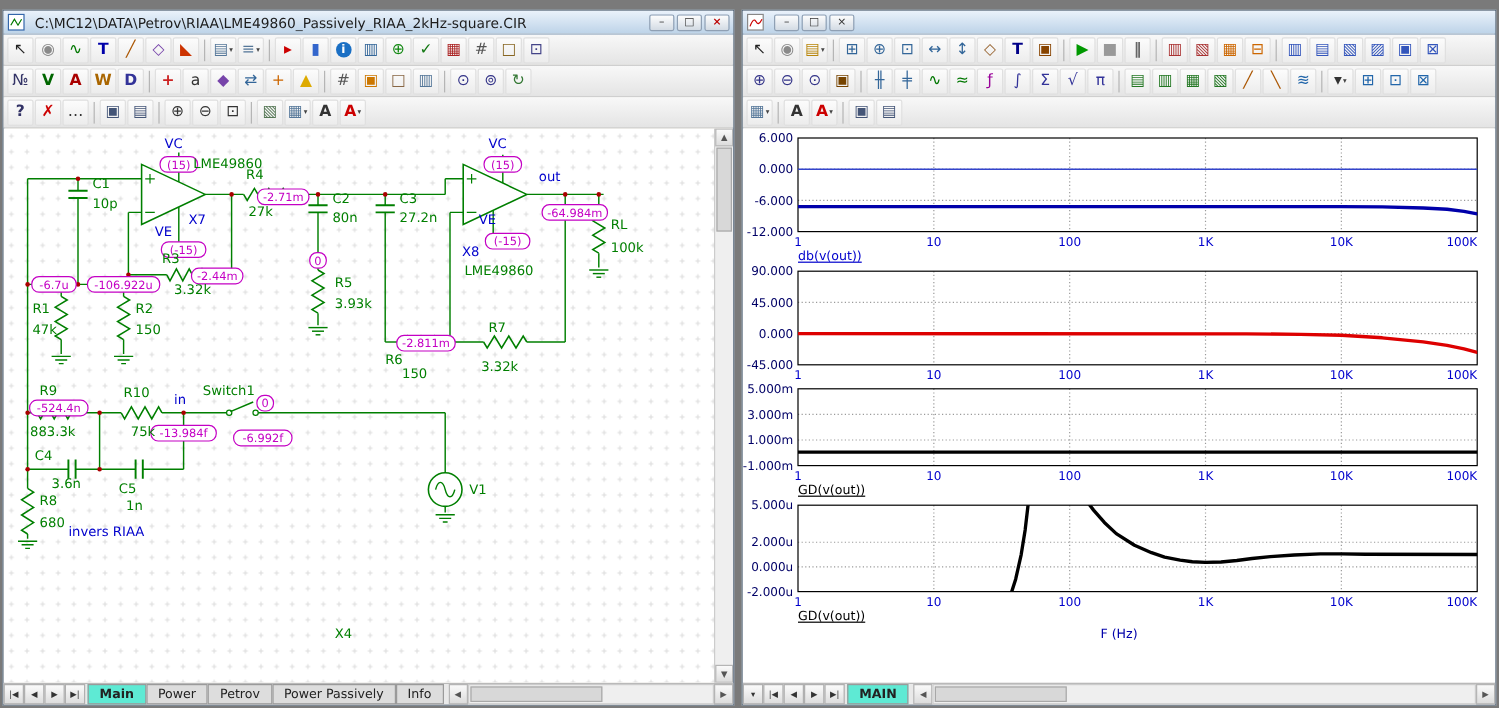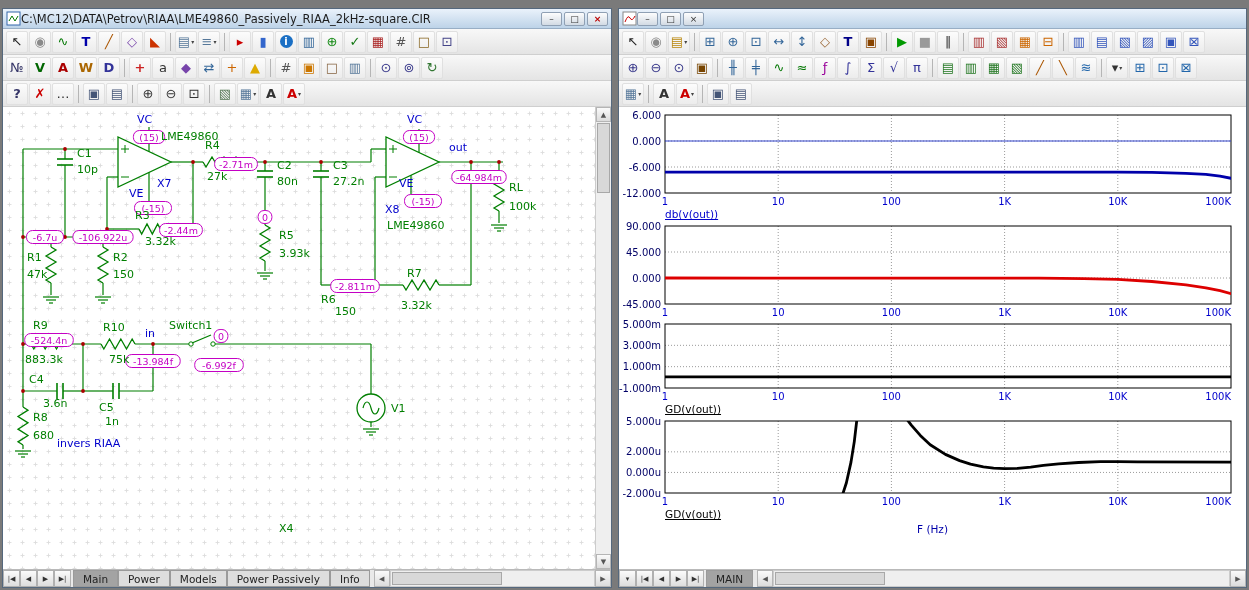--- a/index.html
+++ b/index.html
@@ -1,42 +1,42 @@
 <!DOCTYPE html>
 <html><head>
 <meta charset="utf-8">
 <style>
   *{margin:0;padding:0;box-sizing:border-box}
   html,body{width:1249px;height:590px}
   body{background:#7a7a7a;font-family:"DejaVu Sans","Liberation Sans",sans-serif;position:relative;overflow:hidden}
   .win{position:absolute;background:#ece9e2;border:1px solid #55687d;box-shadow:0 0 0 1px #b7c6d6 inset;display:flex;flex-direction:column}
   #lw{left:2px;top:8px;width:610px;height:580px}
   #rw{left:618px;top:8px;width:629px;height:580px}
-  .titlebar{height:20px;background:linear-gradient(#eaf2fb,#bdd3e8);display:flex;align-items:center;padding:0 3px;gap:0;border-bottom:1px solid #98aec5;flex:0 0 auto}
+  .titlebar{height:20px;background:linear-gradient(#eaf2fb,#bdd3e8);display:flex;align-items:center;padding:0 3px;gap:8px;border-bottom:1px solid #98aec5;flex:0 0 auto}
   .wicon{width:15px;height:15px;display:inline-flex}
   .wtitle{font-size:11.5px;color:#1c1c1c;white-space:nowrap;overflow:hidden;flex:1}
   .wbtns{display:flex;gap:2px}
   .wbtn{width:21px;height:14px;font-size:9px;line-height:12px;text-align:center;background:linear-gradient(#fdfdfd,#d3dbe4);border:1px solid #8fa0b4;border-radius:2px;color:#333}
   .wbtn.close-red{color:#b00;font-weight:bold}
   .tbrow{height:26px;background:linear-gradient(#f8f8f8,#e4e4e4);border-bottom:1px solid #cfcfcf;display:flex;align-items:center;padding:0 3px;gap:1px;flex:0 0 auto}
   .tb{width:22px;height:22px;display:flex;align-items:center;justify-content:center;font-size:13px;border:1px solid #e0e0e0;border-radius:2px;background:linear-gradient(#fcfcfc,#ececec)}
   .tb .dd{font-size:6px;color:#444;margin-left:1px}
   .tbsep{width:1px;height:18px;background:#b5b5b5;margin:0 3px}
   .canvas-wrap{flex:1;display:flex;overflow:hidden}
   .canvas{flex:1;background:#fff;position:relative;overflow:hidden}
   .vscroll{width:16px;background:#efefef;border-left:1px solid #ccc;display:flex;flex-direction:column}
   .sbtn{height:15px;background:linear-gradient(#fafafa,#dcdcdc);border:1px solid #b5b5b5;font-size:7px;color:#555;display:flex;align-items:center;justify-content:center}
   .strack{flex:1;position:relative}
   .sthumb-v{height:70px;background:#d8d8d8;border:1px solid #a8a8a8;margin:1px}
   .bottombar{height:18px;background:#e9e9e9;border-top:1px solid #b9b9b9;display:flex;align-items:stretch;font-size:10px;flex:0 0 auto}
   .nav{display:flex}
   .navb{width:17px;border:1px solid #b0b0b0;background:linear-gradient(#fbfbfb,#ddd);font-size:7px;display:flex;align-items:center;justify-content:center;color:#333;white-space:nowrap}
   .tabs{display:flex;margin-left:2px}
   .tab{padding:1px 9px 0 9px;border:1px solid #9a9a9a;background:#ddd;font-size:10.5px;color:#222;display:flex;align-items:center}
-  .tab.active{background:#a3a3a3;font-weight:normal}
+  .tab.active{background:#5eead4;font-weight:bold}
   .hscroll{flex:1;display:flex;margin-left:4px}
   .hbtn{width:16px;background:linear-gradient(#fafafa,#dcdcdc);border:1px solid #b5b5b5;font-size:7px;color:#555;display:flex;align-items:center;justify-content:center}
   .htrack{flex:1;background:#efefef;border:1px solid #ccc;display:flex}
   .hthumb{width:110px;background:#d8d8d8;border:1px solid #a8a8a8;margin:1px}
   .plots{flex:1;background:#fff;overflow:hidden;padding-top:3px}
   .plot-title{text-align:center;color:#0000aa;font-size:11px;height:15px}
   .plot-block{margin:0}
   .plot-label{font-size:10.5px;text-decoration:underline;margin-left:46px;height:13px;line-height:12px}
   .fhz{text-align:center;color:#0000aa;font-size:10.5px;margin-top:2px}
   svg{display:block}
@@ -528,21 +528,21 @@
   <div class="bottombar">
     <span class="nav" id="lw-nav">
         <span class="navb">|◀</span>
         <span class="navb">◀</span>
         <span class="navb">▶</span>
         <span class="navb">▶|</span>
       </span>
     <span class="tabs" id="lw-tabs">
         <span class="tab active">Main</span>
         <span class="tab">Power</span>
-        <span class="tab">Models</span>
+        <span class="tab">Petrov</span>
         <span class="tab">Power Passively</span>
         <span class="tab">Info</span>
       </span>
     <span class="hscroll">
       <span class="hbtn">◀</span>
       <span class="htrack">
           <span class="hthumb"></span>
         </span>
       <span class="hbtn">▶</span>
     </span>

